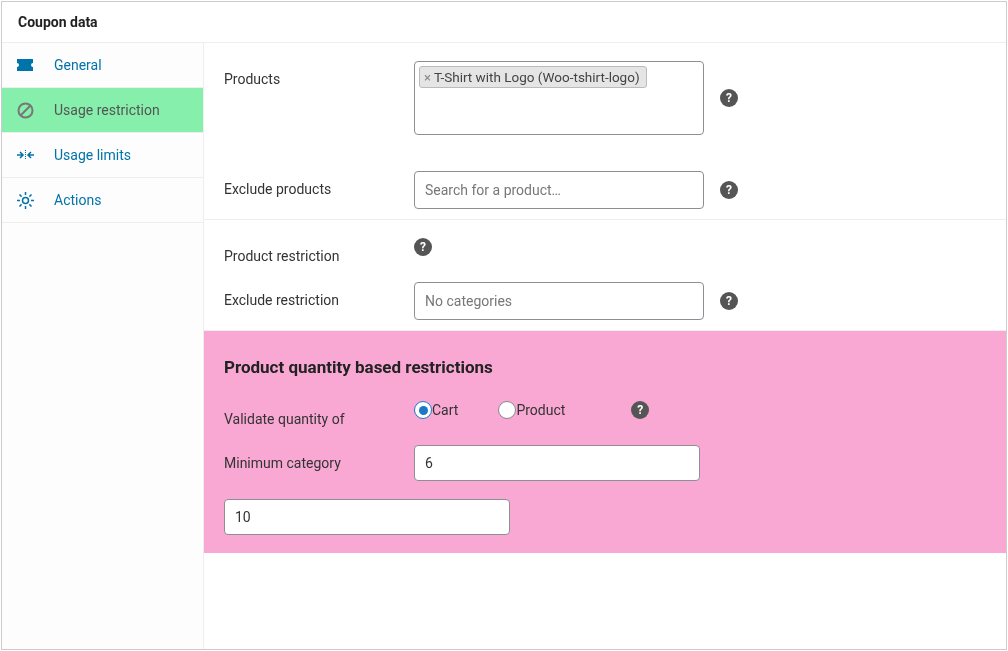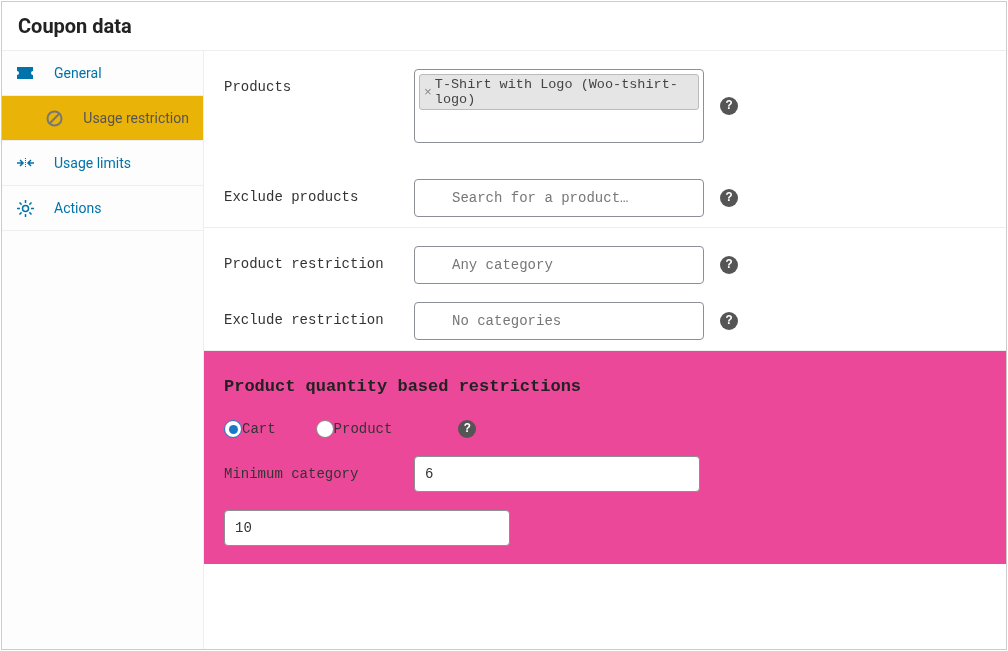--- a/index.html
+++ b/index.html
@@ -15,21 +15,21 @@
     height: 649px;
     margin: 1px;
     border: 1px solid #ccc;
     display: flex;
     flex-direction: column;
   }
   .panel-header {
     padding: 12px 16px;
     border-bottom: 1px solid #eee;
     font-weight: 700;
-    font-size: 20px;
+    font-size: 14px;
     color: #222;
   }
   .panel-body {
     display: flex;
     flex: 1;
     overflow: hidden;
   }
   .sidebar {
     width: 202px;
     border-right: 1px solid #eee;
@@ -38,37 +38,35 @@
   .sidebar-item {
     display: flex;
     align-items: center;
     padding: 13px 14px;
     color: #0073aa;
     cursor: pointer;
     border-bottom: 1px solid #eee;
     gap: 20px;
   }
   .sidebar-item.active {
-    background: #eab308;
+    background: #86efac;
     color: #555;
     position: relative;
-    justify-content: flex-end;
   }
   .sidebar-icon {
     width: 18px;
     height: 18px;
     display: inline-flex;
     align-items: center;
     justify-content: center;
     flex-shrink: 0;
   }
   .content {
     flex: 1;
     overflow-y: auto;
-    font-family: Liberation Mono, monospace;
   }
   .form-row {
     display: flex;
     align-items: flex-start;
     padding: 18px 20px 0 20px;
   }
   .form-row.with-bottom {
     padding-bottom: 10px;
     border-bottom: 1px solid #eee;
   }
@@ -111,37 +109,36 @@
     gap: 3px;
   }
   .tag-x {
     color: #888;
     cursor: pointer;
     font-size: 13px;
   }
   .placeholder {
     color: #777;
     padding-left: 6px;
-    margin-left: 27px;
   }
   .help-icon {
     width: 18px;
     height: 18px;
     border-radius: 50%;
     background: #555;
     color: #fff;
     display: inline-flex;
     align-items: center;
     justify-content: center;
     font-size: 12px;
     font-weight: 700;
     cursor: help;
   }
   .section-green {
-    background: #ec4899;
+    background: #f9a8d4;
     padding: 0 16px 18px 0;
   }
   .section-heading {
     font-weight: 700;
     font-size: 17px;
     color: #222;
     padding: 26px 20px 6px 20px;
   }
   .radio-group {
     display: flex;
@@ -266,41 +263,39 @@
           <div class="select2-box single">
             <span class="placeholder">Search for a product…</span>
           </div>
           <span class="help-icon">?</span>
         </div>
       </div>
 
       <div class="form-row">
         <div class="form-label">Product restriction</div>
         <div class="form-control-wrap">
-          <div class="select2-box single">
-            <span class="placeholder">Any category</span>
-          </div>
           <span class="help-icon">?</span>
         </div>
       </div>
 
       <div class="form-row with-bottom">
         <div class="form-label">Exclude restriction</div>
         <div class="form-control-wrap">
           <div class="select2-box single">
             <span class="placeholder">No categories</span>
           </div>
           <span class="help-icon">?</span>
         </div>
       </div>
 
       <div class="section-green">
         <div class="section-heading">Product quantity based restrictions</div>
 
         <div class="form-row">
+          <div class="form-label">Validate quantity of</div>
           <div class="form-control-wrap" style="gap:66px;">
             <div class="radio-group">
               <label class="radio-item">
                 <span class="radio">
                     <span class="radio-dot"></span>
                   </span>
                 <span>Cart</span>
               </label>
               <label class="radio-item">
                 <span class="radio unchecked"></span>

